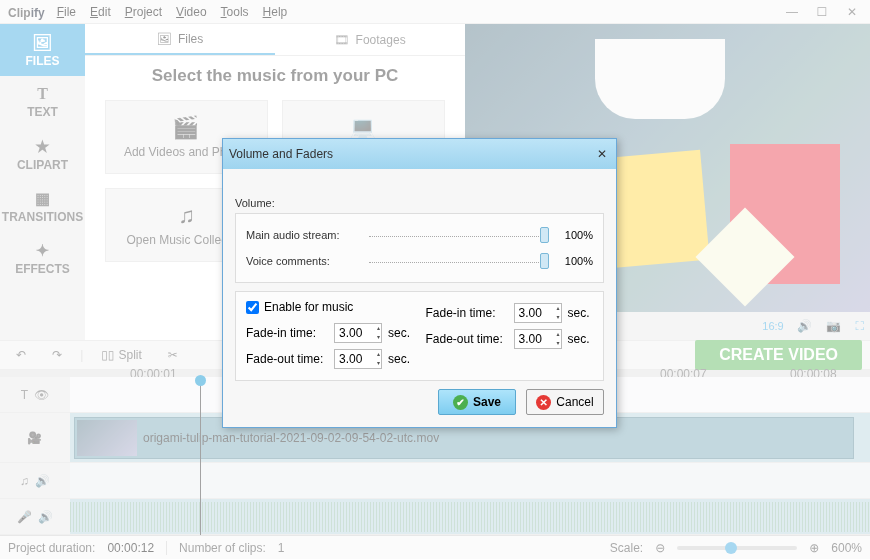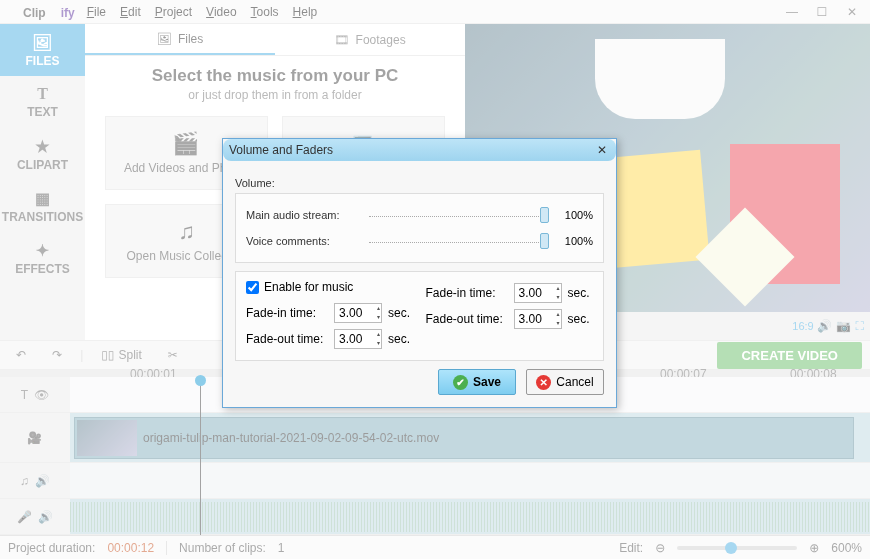--- a/index.html
+++ b/index.html
@@ -1,21 +1,21 @@
 <!DOCTYPE html>
 <html><head>
 <meta charset="utf-8">
 <style>
 * { box-sizing: border-box; margin: 0; padding: 0; font-family: "Segoe UI", Tahoma, sans-serif; font-size: 12px; }
 body { width: 870px; height: 560px; background: #fff; overflow: hidden; position: relative; }
 
 
 .menubar { height: 24px; background: #f5f5f5; display: flex; align-items: center; padding: 0 8px; border-bottom: 1px solid #ddd; }
 .logo { font-weight: bold; color: #0090d0; font-size: 14px; margin-right: 12px; }
-.logo span { color: #333; margin-left: 15px; }
+.logo span { color: #333; }
 .menubar .menu-item { margin-right: 14px; cursor: pointer; text-decoration: underline; text-decoration-color: transparent; }
 .menubar .menu-item::first-letter { text-decoration: underline; }
 .window-controls { margin-left: auto; display: flex; gap: 10px; }
 .win-btn { width: 20px; text-align: center; cursor: pointer; color: #555; }
 
 
 .main { height: 316px; display: flex; background: #f2f2f2; }
 .left-rail { width: 85px; background: #eaeaea; display: flex; flex-direction: column; }
 .rail-item { height: 52px; display: flex; flex-direction: column; align-items: center; justify-content: center; gap: 2px; cursor: pointer; font-size: 10px; font-weight: bold; color: #555; }
 .rail-item.active { background: #3da8e0; color: #fff; }
@@ -28,29 +28,29 @@
 .center-body { padding: 10px 20px; text-align: center; }
 .center-body h3 { font-size: 17px; font-weight: 600; color: #333; }
 .center-body p { font-size: 12px; color: #666; margin-top: 2px; }
 .tile-row { display: flex; gap: 14px; margin-top: 14px; }
 .tile { flex: 1; height: 74px; background: #f0f0f0; border: 1px solid #ddd; display: flex; flex-direction: column; align-items: center; justify-content: center; gap: 4px; cursor: pointer; font-size: 11px; color: #444; }
 .tile-icon { font-size: 22px; color: #333; }
 
 .preview-panel { width: 405px; background: #222; display: flex; flex-direction: column; }
 .preview-img { flex: 1; background: linear-gradient(135deg,#5a7a8a 0%,#7a9aaa 40%,#8aa 60%,#aac 100%); position: relative; overflow: hidden; }
 .origami-shape { position: absolute; }
-.preview-controls { height: 28px; background: #e8e8e8; display: flex; align-items: center; padding: 0 6px; gap: 4px; }
+.preview-controls { height: 28px; background: #e8e8e8; display: flex; align-items: center; padding: 0 6px; gap: 14px; }
 .pc-btn { width: 26px; height: 22px; background: #3da8e0; color: #fff; display: flex; align-items: center; justify-content: center; cursor: pointer; border-radius: 2px; font-size: 11px; }
 .pc-spacer { flex: 1; }
 .pc-text { color: #3da8e0; font-size: 11px; }
 
 
 .timeline-toolbar { height: 30px; background: #f2f2f2; border-top: 1px solid #ddd; border-bottom: 1px solid #ddd; display: flex; align-items: center; padding: 0 8px; gap: 10px; }
 .tt-btn { padding: 4px 8px; cursor: pointer; color: #555; display: flex; align-items: center; gap: 4px; }
-.create-video-btn { margin-left: auto; background: #5cb85c; color: #fff; padding: 6px 24px; font-weight: bold; font-size: 13px; cursor: pointer; border-radius: 2px; }
+.create-video-btn { margin-left: auto; background: #5cb85c; color: #fff; padding: 6px 24px; font-weight: bold; font-size: 16px; cursor: pointer; border-radius: 2px; }
 
 
 .timeline { height: 165px; background: #eceff1; display: flex; flex-direction: column; }
 .time-ruler { height: 18px; background: #e0e0e0; font-size: 9px; color: #666; display: flex; align-items: center; position: relative; padding-left: 70px; }
 .time-ruler span { position: absolute; }
 .playhead { position: absolute; top: 0; bottom: 0; left: 200px; width: 1px; background: #333; z-index: 5; }
 .playhead::before { content: ""; position: absolute; top: -2px; left: -5px; width: 11px; height: 11px; background: #0090d0; border-radius: 50%; }
 .timeline-body { flex: 1; position: relative; }
 .track { height: 36px; display: flex; align-items: center; border-bottom: 1px solid #ddd; }
 .track.tall { height: 50px; }
@@ -67,23 +67,23 @@
 .statusbar .sep { width: 1px; height: 14px; background: #ccc; }
 .sb-spacer { flex: 1; }
 .zoom-slider { width: 120px; height: 4px; background: #ccc; position: relative; border-radius: 2px; }
 .zoom-thumb { position: absolute; top: -4px; left: 40%; width: 12px; height: 12px; background: #3da8e0; border-radius: 50%; }
 
 
 .scrim { position: absolute; inset: 0; background: rgba(255,255,255,0.55); z-index: 10; }
 
 
 .dialog { position: absolute; left: 222px; top: 138px; width: 395px; background: #f7f7f7; border: 1px solid #6aa8d8; box-shadow: 2px 2px 8px rgba(0,0,0,0.25); z-index: 20; }
-.dialog-title { height: 22px; background: linear-gradient(#bde4f7,#9ed4ef); display: flex; align-items: center; padding: 0 6px; font-size: 11px; color: #333; border-radius: 8px; }
+.dialog-title { height: 30px; background: linear-gradient(#bde4f7,#9ed4ef); display: flex; align-items: center; padding: 0 6px; font-size: 11px; color: #333; }
 .dialog-close { margin-left: auto; cursor: pointer; width: 16px; text-align: center; }
-.dialog-body { padding: 12px 12px 12px; }
+.dialog-body { padding: 24px 12px 12px; }
 .group-label { font-size: 11px; color: #333; margin: 4px 0 4px; }
 .group-box { border: 1px solid #ddd; padding: 8px 10px; background: #fcfcfc; margin-bottom: 8px; }
 .vol-row { display: flex; align-items: center; height: 26px; gap: 8px; }
 .vol-label { width: 115px; font-size: 11px; color: #333; }
 .vol-track { flex: 1; height: 3px; border-bottom: 1px dotted #aaa; position: relative; }
 .vol-thumb { position: absolute; right: 0; top: -7px; width: 9px; height: 16px; background: #d0e8f5; border: 1px solid #7ab8d8; border-radius: 2px; }
 .vol-pct { width: 36px; font-size: 11px; text-align: right; }
 .fade-cols { display: flex; gap: 12px; }
 .fade-col { flex: 1; }
 .check-row { display: flex; align-items: center; gap: 5px; font-size: 11px; margin-bottom: 6px; }
@@ -97,21 +97,21 @@
 .dlg-btn.save { background: linear-gradient(#aee4fb,#7ecdf0); border-color: #5aa8d0; font-weight: bold; }
 .dlg-btn.cancel { background: #f5f5f5; }
 .icon-circle { width: 15px; height: 15px; border-radius: 50%; display: inline-flex; align-items: center; justify-content: center; color: #fff; font-size: 10px; font-weight: bold; }
 .icon-circle.ok { background: #4caf50; }
 .icon-circle.no { background: #e53935; }
 </style>
 </head>
 <body>
 
 <div class="menubar">
-  <span class="logo"><span>Clip</span><span style="color:#4c1d95">ify</span></span>
+  <span class="logo"><span>Clip</span><span style="color:#0f172a">ify</span></span>
   <span class="menu-item">File</span>
   <span class="menu-item">Edit</span>
   <span class="menu-item">Project</span>
   <span class="menu-item">Video</span>
   <span class="menu-item">Tools</span>
   <span class="menu-item">Help</span>
   <div class="window-controls">
     <span class="win-btn">—</span>
     <span class="win-btn">☐</span>
     <span class="win-btn">✕</span>
@@ -148,21 +148,20 @@
           <span>🖼</span>
           <span>Files</span>
         </div>
       <div class="center-tab">
           <span>🎞</span>
           <span>Footages</span>
         </div>
     </div>
     <div class="center-body">
       <h3>Select the music from your PC</h3>
-      <p>or just drop them in from a folder</p>
       <div class="tile-row">
         <div class="tile">
             <span class="tile-icon">🎬</span>
             <span>Add Videos and Photos</span>
           </div>
         <div class="tile">
             <span class="tile-icon">💻</span>
             <span>Record Screen</span>
           </div>
       </div>
@@ -249,26 +248,26 @@
         </div>
       <div class="track-body used">
           <div class="audio-wave"></div>
         </div>
     </div>
   </div>
 </div>
 
 <div class="statusbar">
   <span>Project duration:</span>
-  <span style="color:#c2410c">00:00:12</span>
+  <span style="color:#000000">00:00:12</span>
   <span class="sep"></span>
   <span>Number of clips:</span>
   <span>1</span>
   <span class="sb-spacer"></span>
-  <span>Edit:</span>
+  <span>Scale:</span>
   <span>⊖</span>
   <div class="zoom-slider">
       <div class="zoom-thumb"></div>
     </div>
   <span>⊕</span>
   <span>600%</span>
 </div>
 
 <div class="scrim"></div>
 

